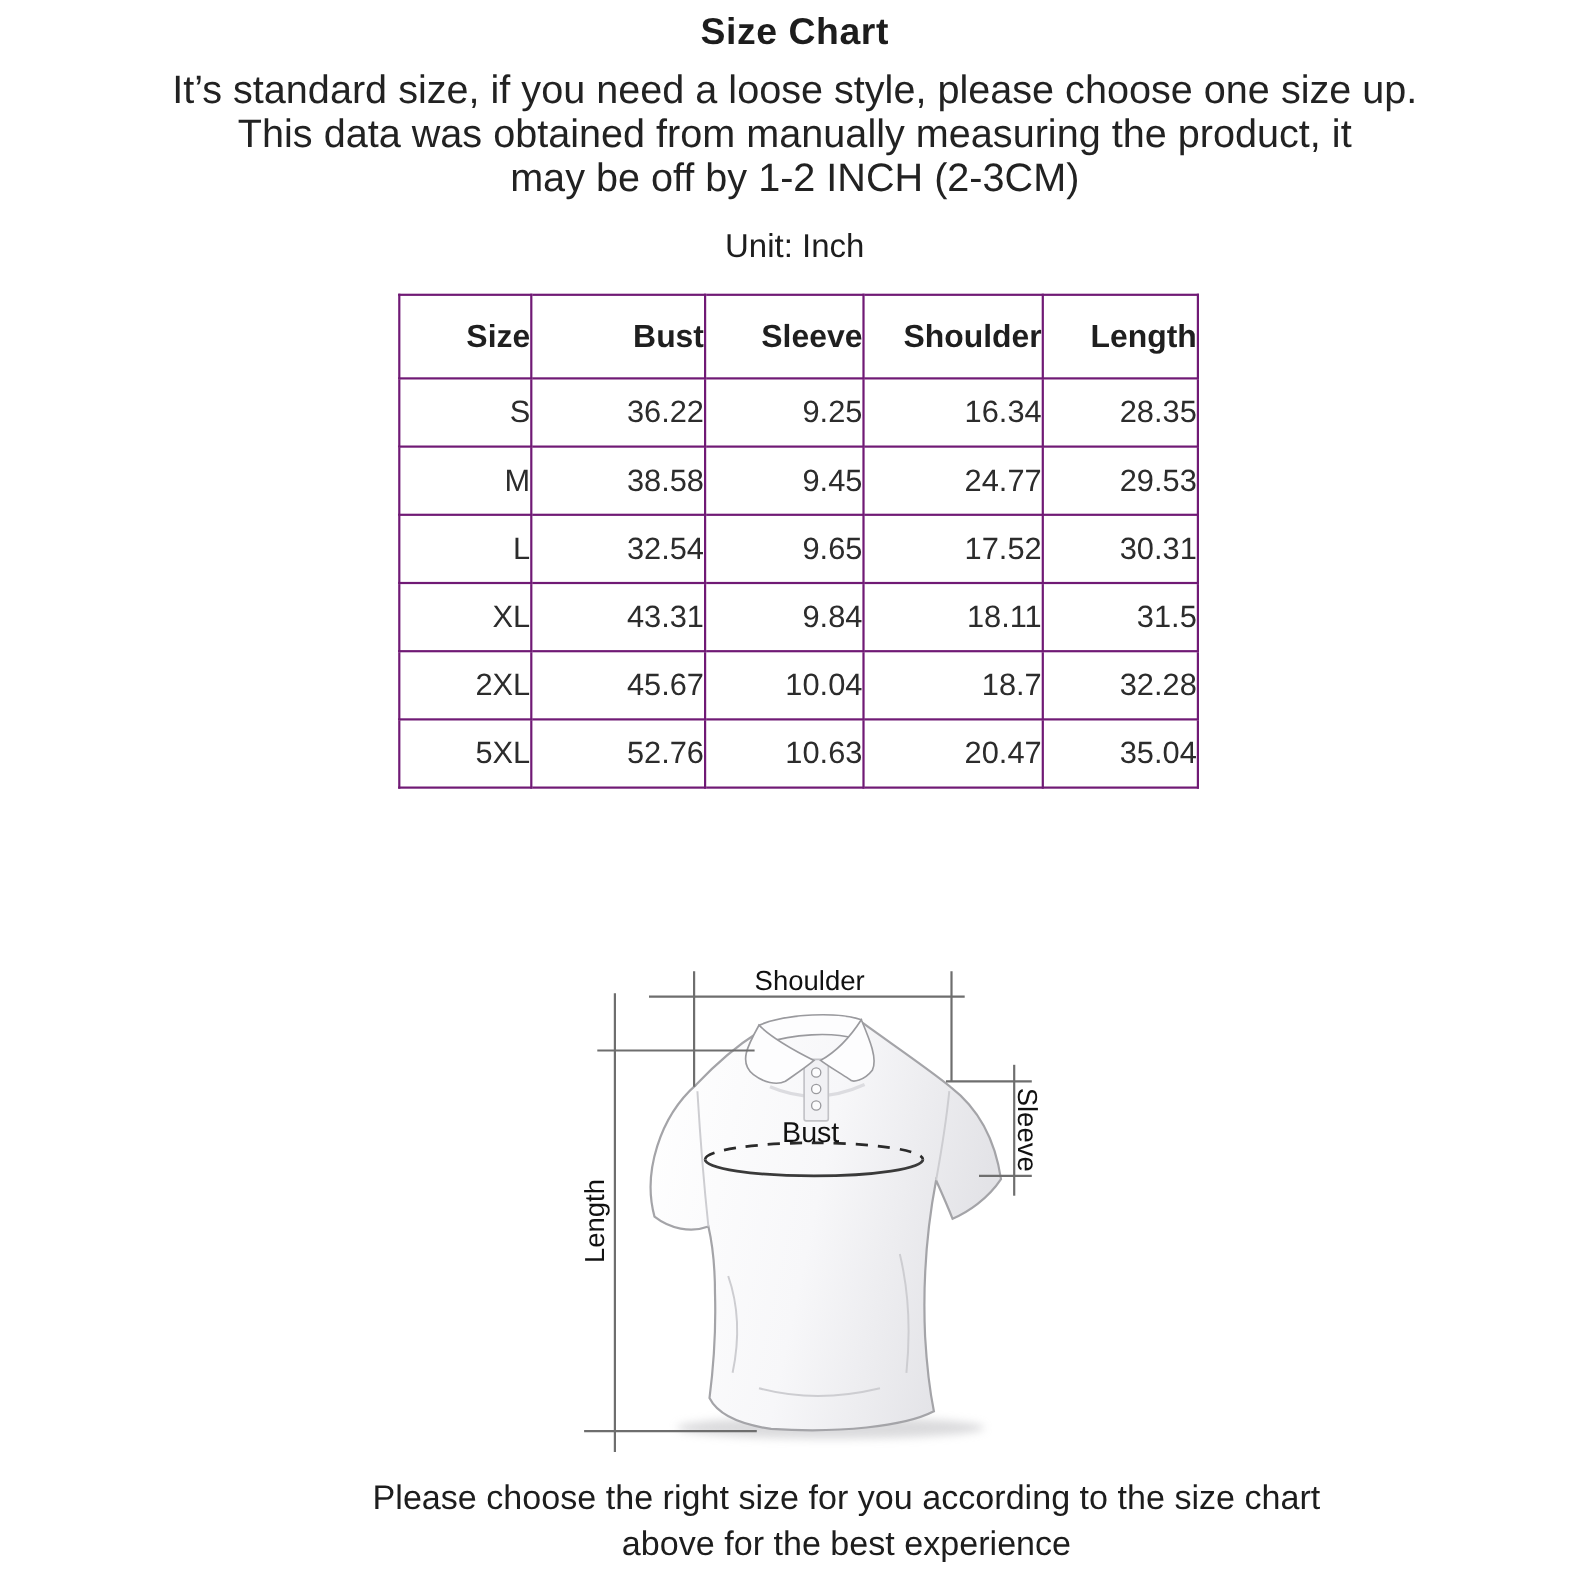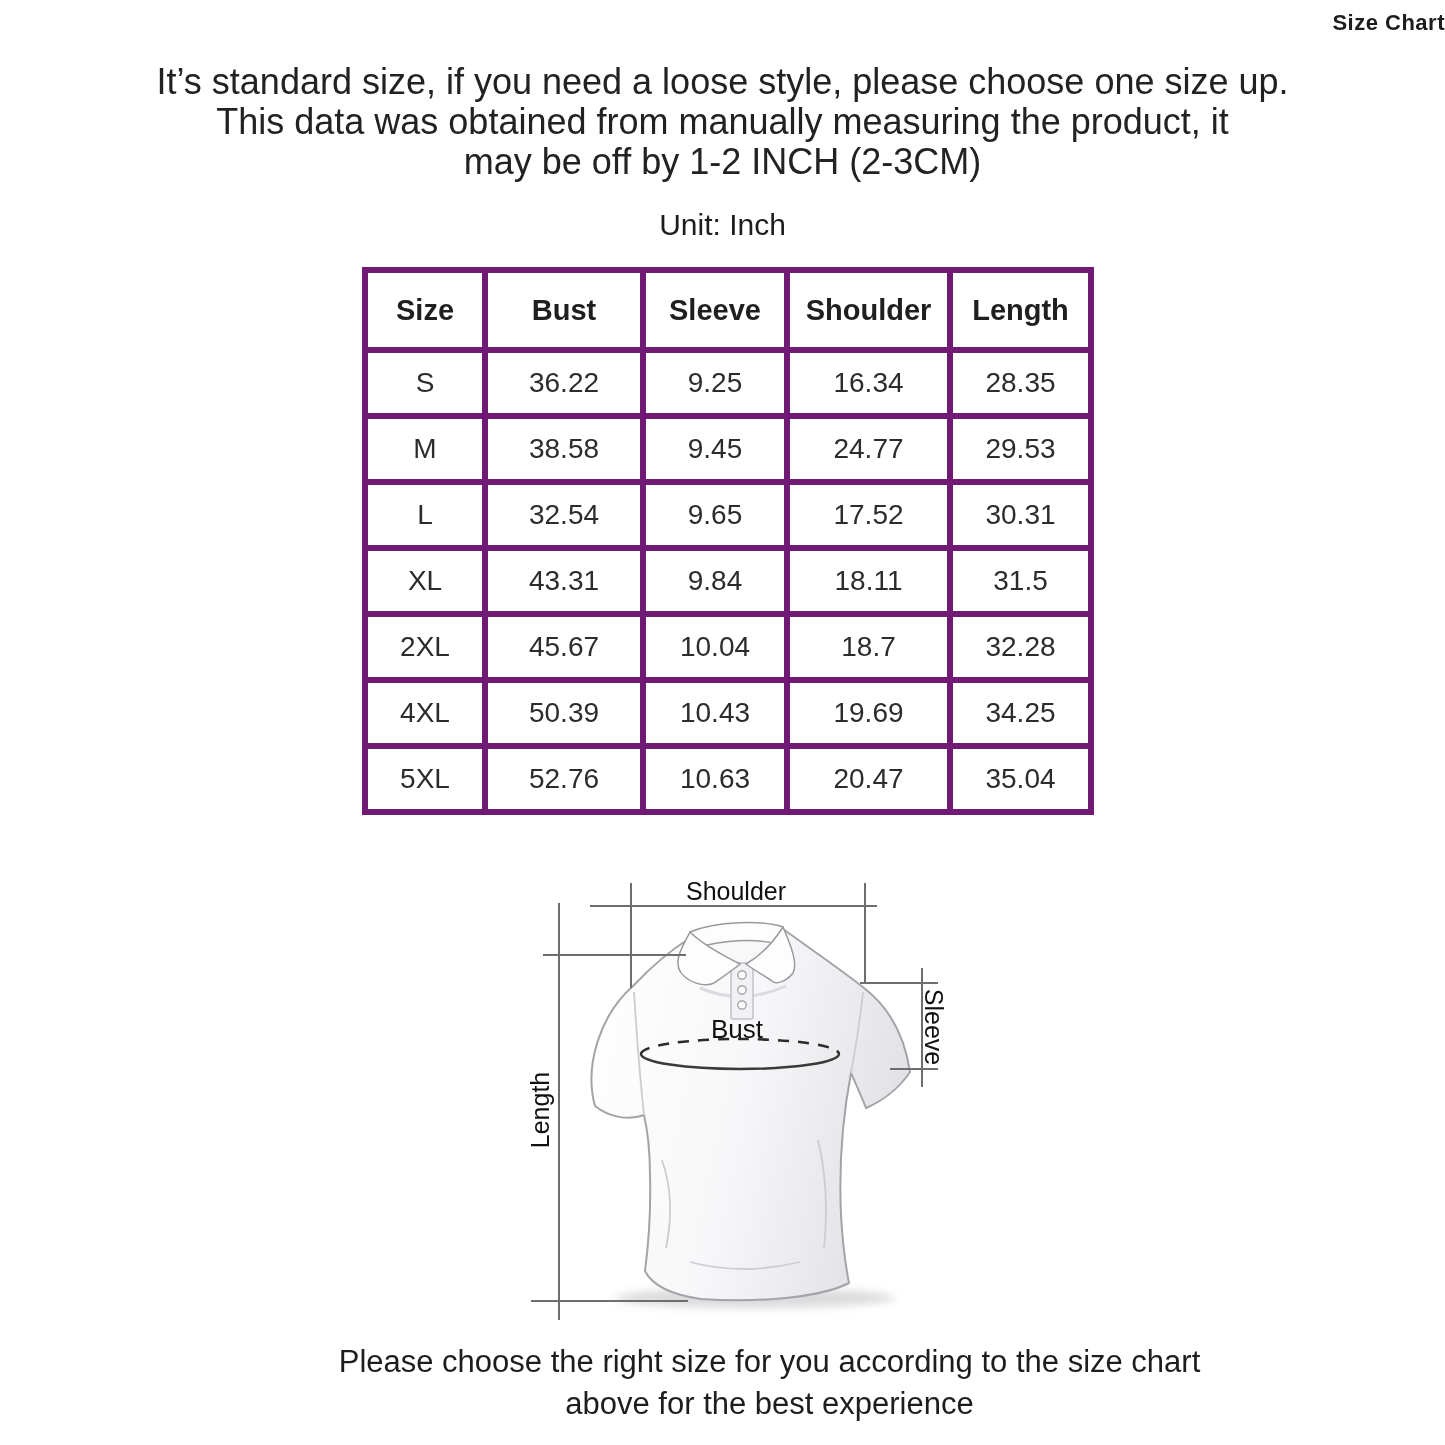--- a/index.html
+++ b/index.html
@@ -6,39 +6,39 @@
   .page {
     position:relative;
     width:1445px; height:1445px;
     background:#ffffff;
     font-family:"Liberation Sans", sans-serif;
     color:#1d1d1d;
     overflow:hidden;
   }
   .title {
     position:absolute; top:10px; left:0; width:100%;
-    margin:0; text-align:right;
-    font-size:22px; font-weight:700; letter-spacing:0.5px;
+    margin:0; text-align:center;
+    font-size:34px; font-weight:700; letter-spacing:0.5px;
   }
   .intro {
     position:absolute; top:62px; left:0; width:100%;
     text-align:center; font-size:36px; line-height:40px; color:#222;
   }
   .unit {
     position:absolute; top:208px; left:0; width:100%;
     margin:0; text-align:center;
     font-size:30px; font-weight:400;
   }
   table.size {
     position:absolute; top:267px; left:362px;
     border-collapse:collapse; table-layout:fixed;
   }
   table.size th, table.size td {
-    border:6px solid #701a75;
-    text-align:center; vertical-align:middle;
+    border:2px solid #701a75;
+    text-align:right; vertical-align:middle;
     padding:0; overflow:hidden; white-space:nowrap;
   }
   table.size th { height:74px; font-size:29px; font-weight:700; color:#1f1f1f; }
   table.size td { height:60px; font-size:28px; font-weight:400; color:#2c2c2c; }
   svg.diagram { position:absolute; left:495px; top:860px; width:470px; height:480px; }
   .footer {
     position:absolute; top:1341px; left:0; width:100%;
     text-align:center; font-size:31px; line-height:42px; color:#1d1d1d;padding-left:47px;
   }
   .mline { stroke:#6e6e6e; stroke-width:2; fill:none; }
@@ -106,27 +106,20 @@
           <td>31.5</td>
         </tr>
         <tr>
           <td>2XL</td>
           <td>45.67</td>
           <td>10.04</td>
           <td>18.7</td>
           <td>32.28</td>
         </tr>
         <tr>
-          <td>4XL</td>
-          <td>50.39</td>
-          <td>10.43</td>
-          <td>19.69</td>
-          <td>34.25</td>
-        </tr>
-        <tr>
           <td>5XL</td>
           <td>52.76</td>
           <td>10.63</td>
           <td>20.47</td>
           <td>35.04</td>
         </tr>
       </tbody>
   </table>
 
   <svg class="diagram" viewBox="495 860 470 480">

